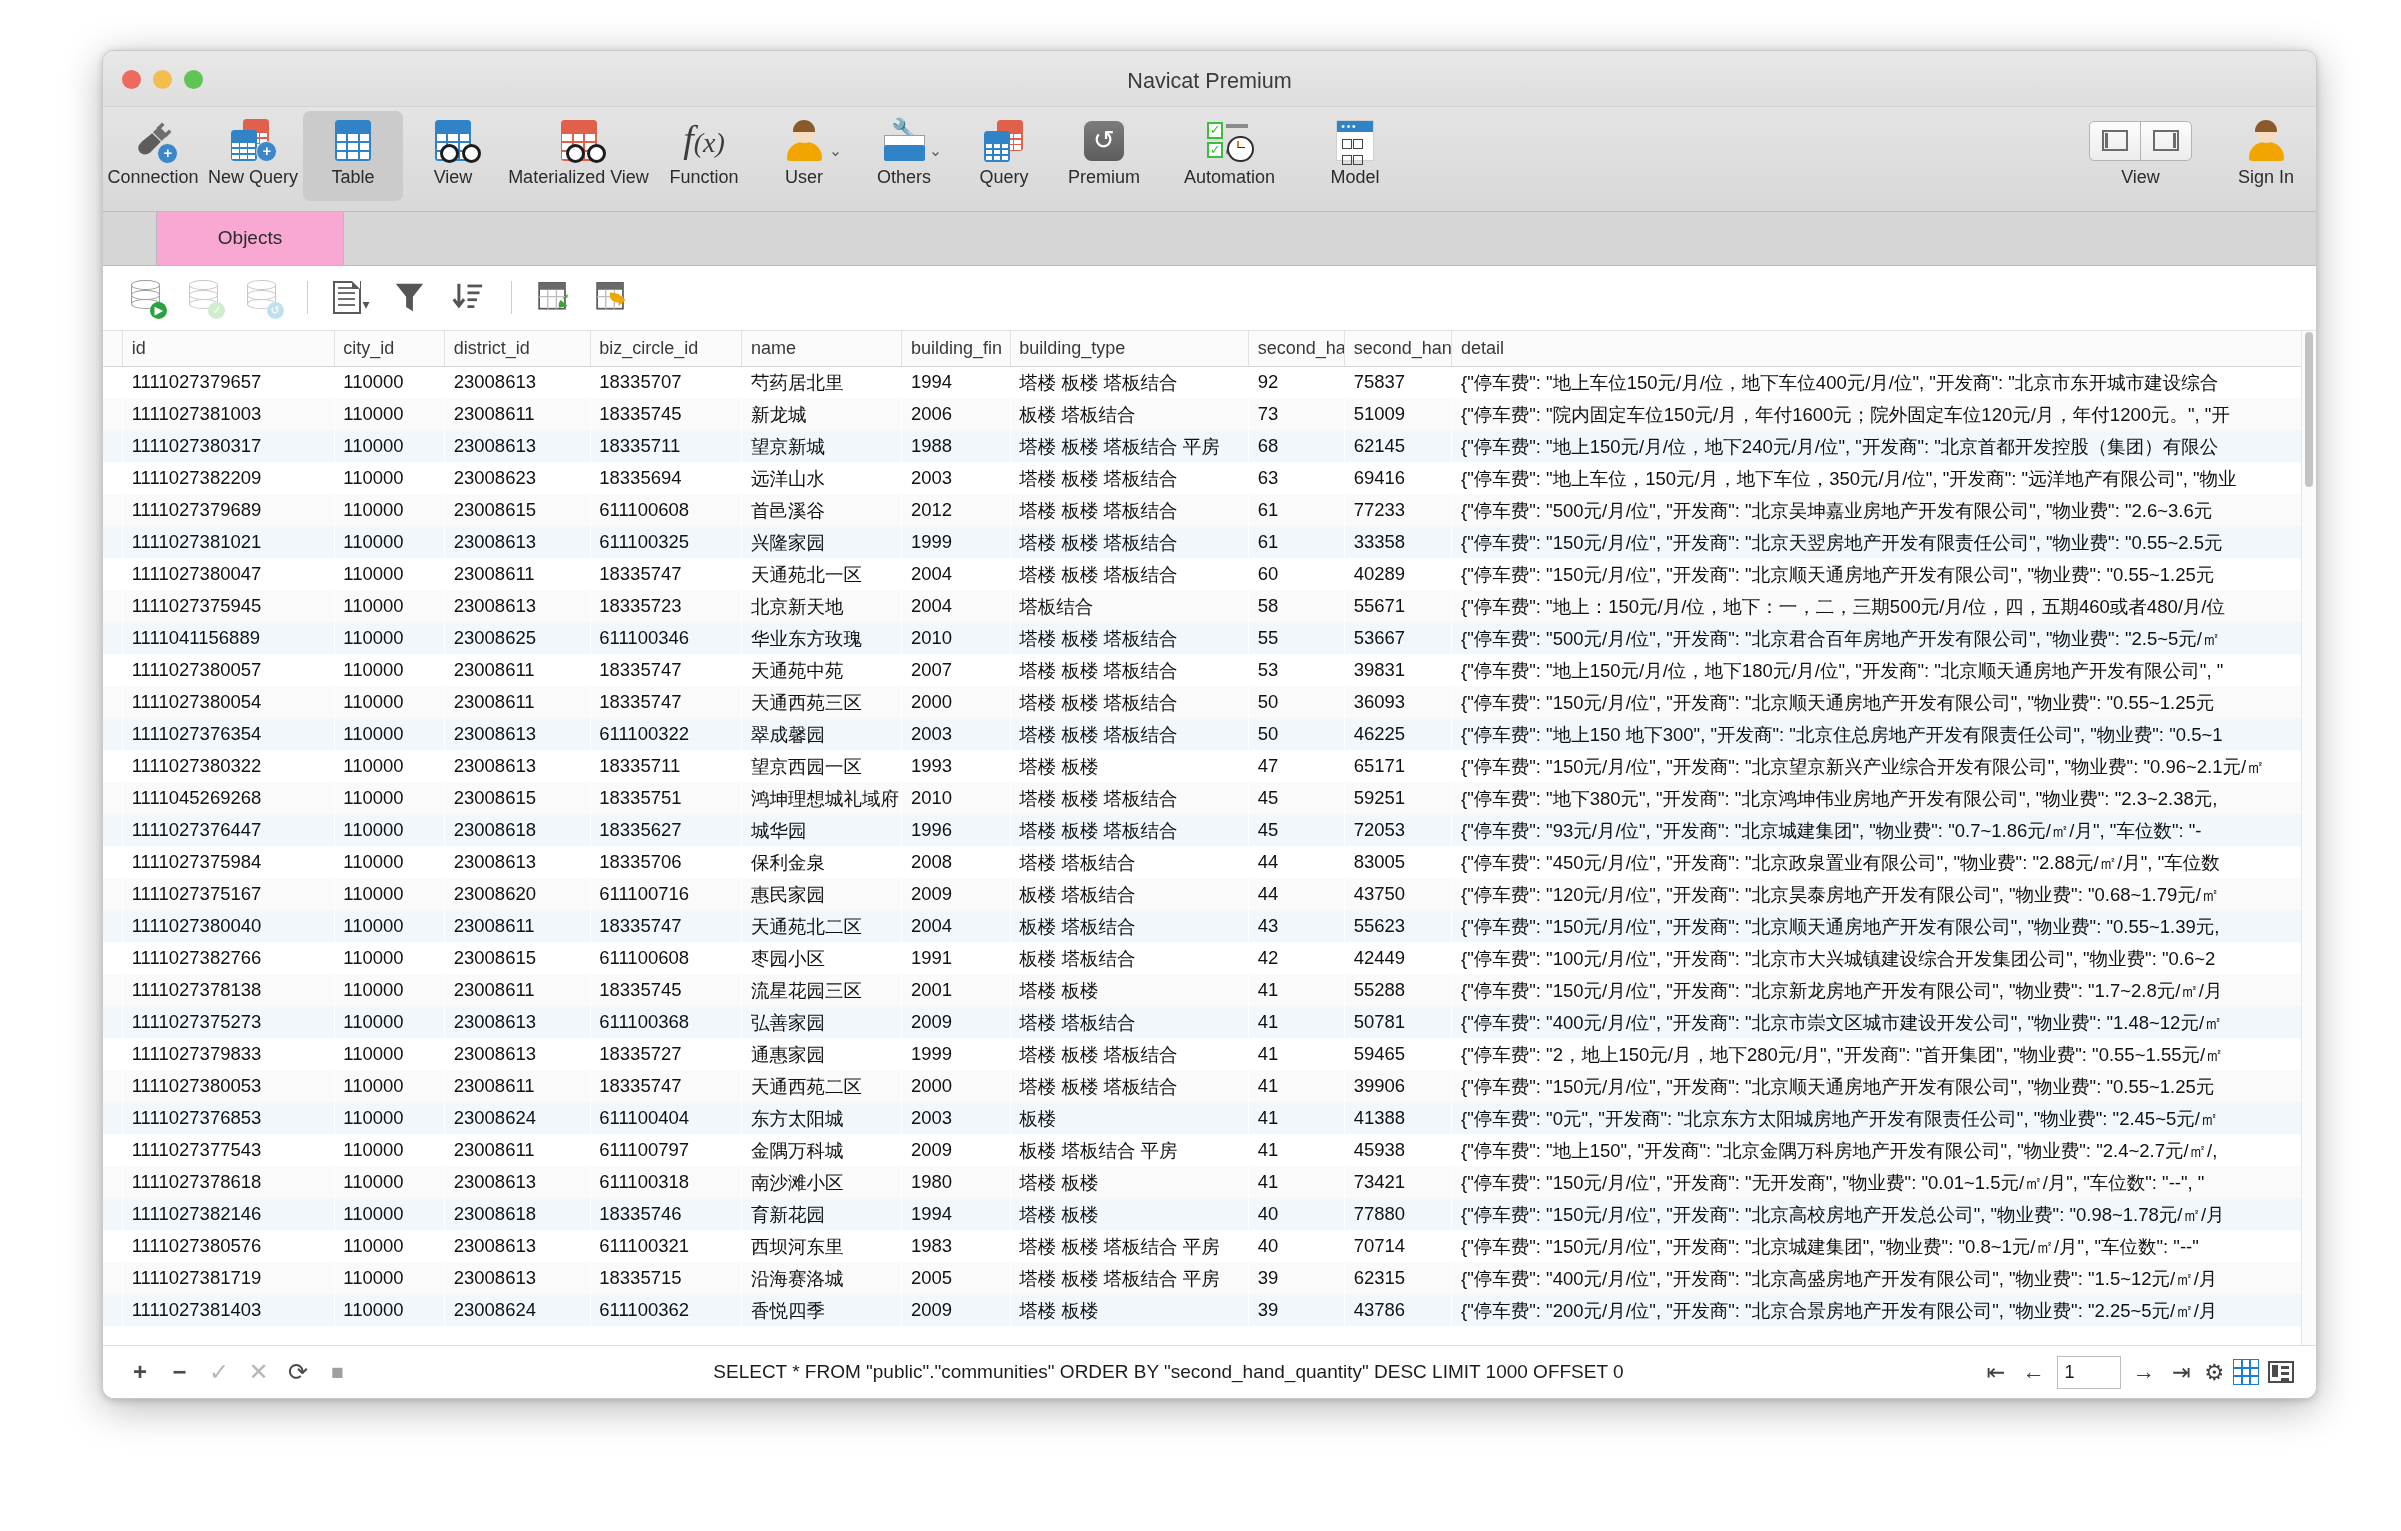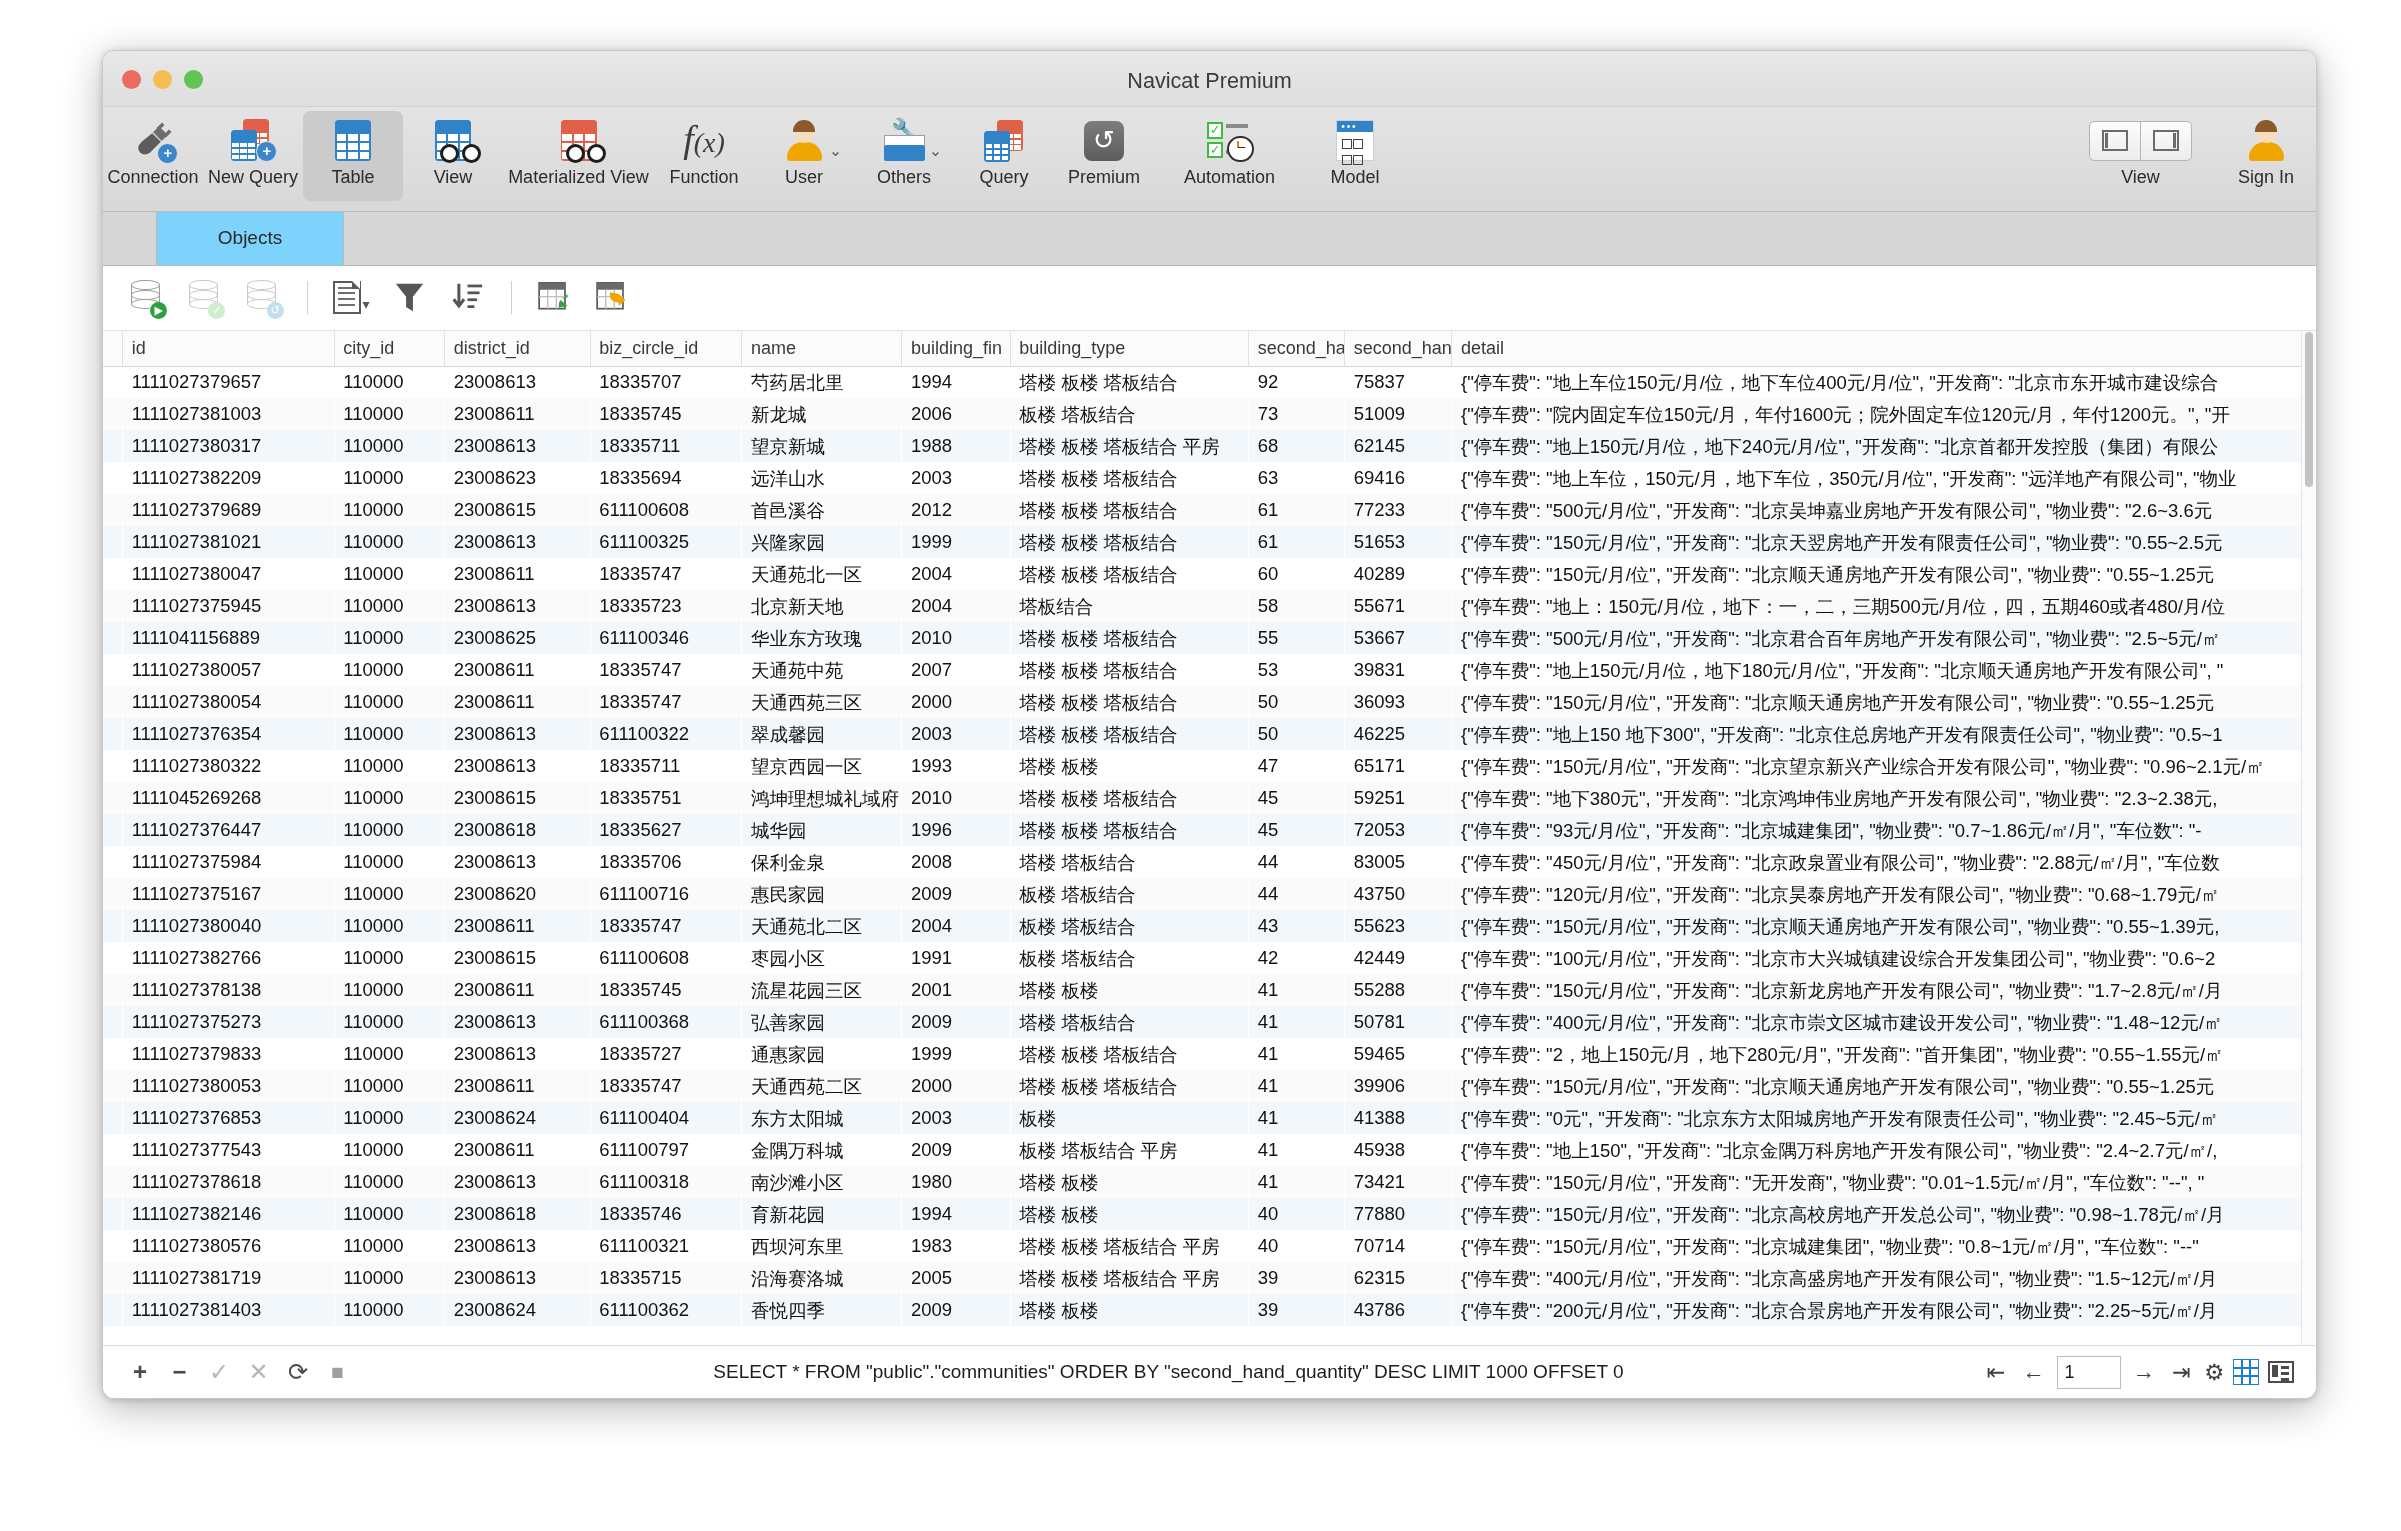--- a/index.html
+++ b/index.html
@@ -143,21 +143,21 @@
     align-items: stretch;
     border-bottom: 0.9px solid #b9b9b9;
   }
   .tab {
     display: flex; align-items: center; justify-content: center;
     gap: 10.4px;
     padding: 0 41px;
     font-size: 19px;
     color: #2b2b2b;
     border-right: 0.9px solid #b9b9b9;
-    background: #7dd3fc;
+    background: #f9a8d4;
     min-width: 104px;
   }
   .tab.active { background: #ffffff; }
   .tab .tico { width:21px; height:22.4px; }
   .tabbar .filler { flex:1; background:#d6d6d6; }
   
   .gridbar {
     height: 64px;
     background: #ffffff;
     display: flex; align-items: center;
@@ -693,21 +693,21 @@
             <tr class="alt">
               <td class="colsel"></td>
               <td class="num">1111027381021</td>
               <td class="num">110000</td>
               <td class="num">23008613</td>
               <td class="num">611100325</td>
               <td>兴隆家园</td>
               <td class="num">1999</td>
               <td>塔楼 板楼 塔板结合</td>
               <td class="num">61</td>
-              <td class="num">51653</td>
+              <td class="num">33358</td>
               <td>{"停车费": "150元/月/位", "开发商": "北京天翌房地产开发有限责任公司", "物业费": "0.55~2.5元</td>
             </tr>
             <tr>
               <td class="colsel"></td>
               <td class="num">1111027380047</td>
               <td class="num">110000</td>
               <td class="num">23008611</td>
               <td class="num">18335747</td>
               <td>天通苑北一区</td>
               <td class="num">2004</td>

